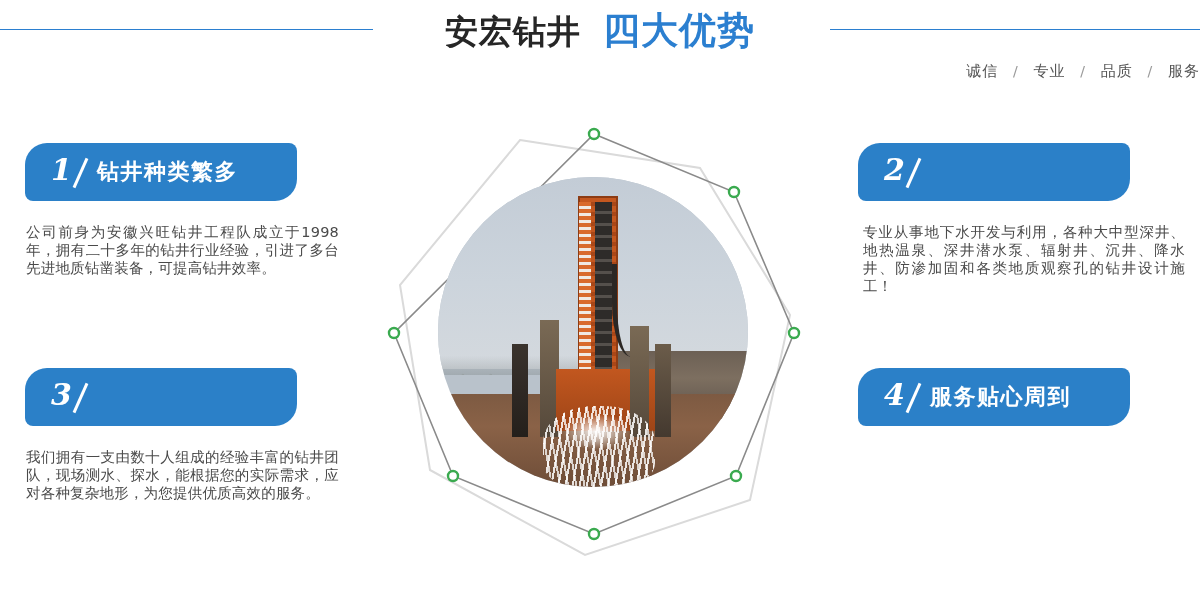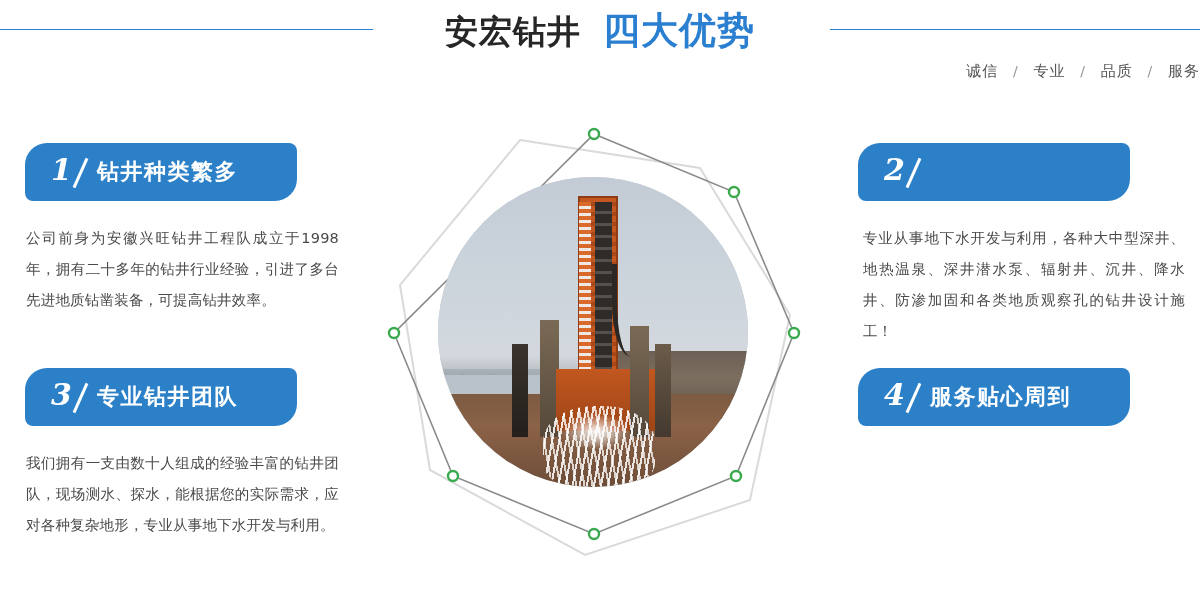--- a/index.html
+++ b/index.html
@@ -135,21 +135,21 @@
     font-size: 22px;
     font-weight: 700;
     color: #ffffff;
     letter-spacing: 1.5px;
     white-space: nowrap;
   }
 
   .card-body {
     margin-top: 22px;
     font-size: 14.5px;
-    line-height: 31px;
+    line-height: 18px;
     color: #4a4a4a;
     text-align: justify;
     letter-spacing: 0.2px;
   }
   .card.c1 .card-body, .card.c3 .card-body { margin-left: 14px; width: 313px; }
   .card.c2 .card-body, .card.c4 .card-body { margin-left: 5px;  width: 322px; }
 
   
   .center-stage {
     position: absolute;
@@ -265,23 +265,22 @@
     <span class="badge-slash"></span>
     <span class="badge-title">钻井种类繁多</span>
   </div>
   <div class="card-body">公司前身为安徽兴旺钻井工程队成立于1998年，拥有二十多年的钻井行业经验，引进了多台先进地质钻凿装备，可提高钻井效率。</div>
 </div>
 
 <div class="card c3">
   <div class="badge">
     <span class="badge-num">3</span>
     <span class="badge-slash"></span>
-    <span class="badge-title">专业钻井团队</span>
-  </div>
-  <div class="card-body">我们拥有一支由数十人组成的经验丰富的钻井团队，现场测水、探水，能根据您的实际需求，应对各种复杂地形，专业从事地下水开发与利用。</div>
+  </div>
+  <div class="card-body">我们拥有一支由数十人组成的经验丰富的钻井团队，现场测水、探水，能根据您的实际需求，应对各种复杂地形，为您提供优质高效的服务。</div>
 </div>
 
 <div class="card c2">
   <div class="badge">
     <span class="badge-num">2</span>
     <span class="badge-slash"></span>
   </div>
   <div class="card-body">专业从事地下水开发与利用，各种大中型深井、地热温泉、深井潜水泵、辐射井、沉井、降水井、防渗加固和各类地质观察孔的钻井设计施工！</div>
 </div>
 

